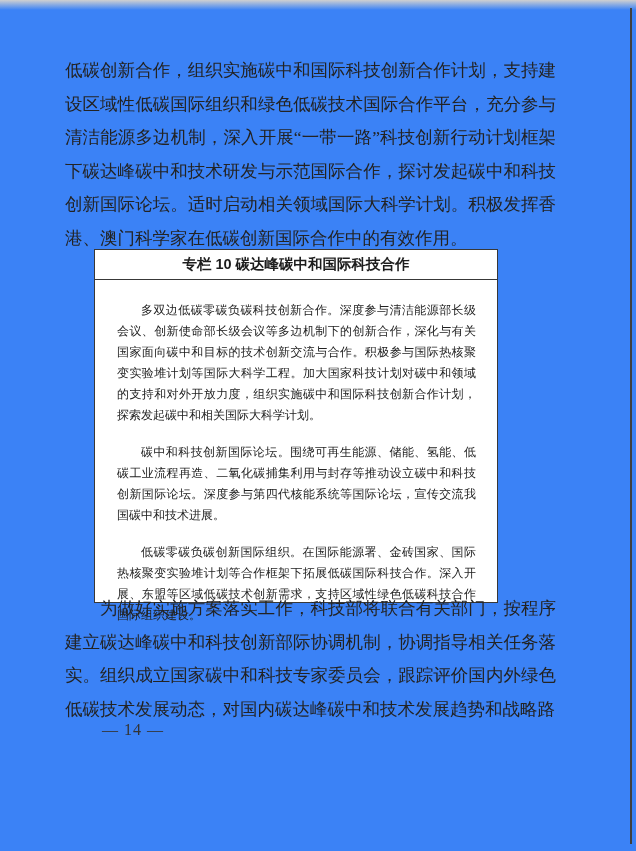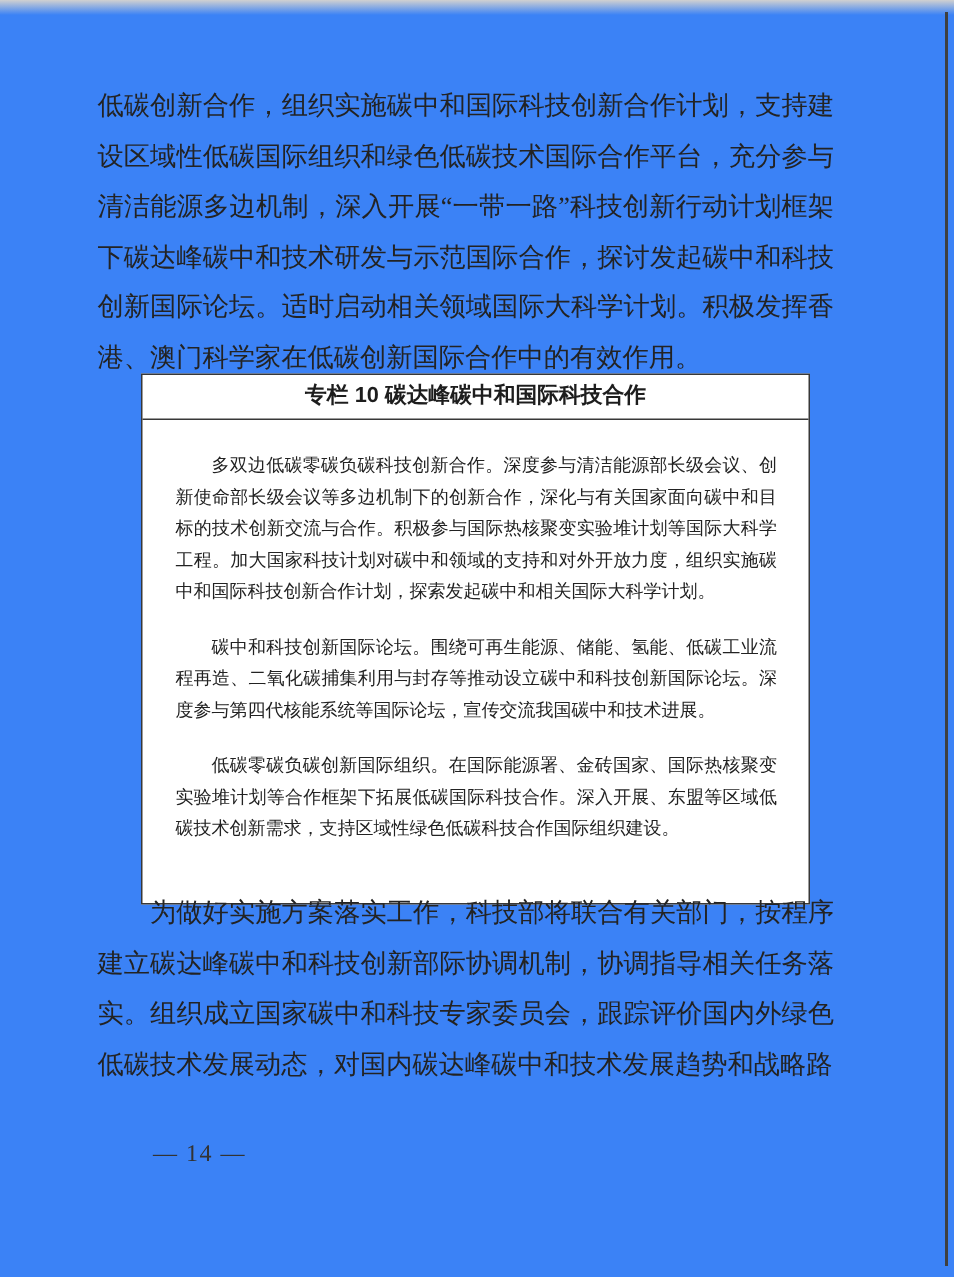--- a/index.html
+++ b/index.html
@@ -41,21 +41,21 @@
     text-align: justify;
     text-justify: inter-ideograph;
     color: #232323;
   }
   .p1 { top: 54px; }
   .p2 { top: 592px; text-indent: 2em; }
   .column-box {
     position: absolute;
     left: 94px;
     top: 249px;
-    width: 446px;
+    width: 404px;
     height: 354px;
     border: 1.5px solid #383838;
     box-sizing: border-box;
     background: #ffffff;
   }
   .box-title {
     height: 29px;
     line-height: 29px;
     border-bottom: 1.5px solid #383838;
     text-align: center;
@@ -72,21 +72,21 @@
     font-size: 12px;
     line-height: 21px;
     text-align: justify;
     text-justify: inter-ideograph;
     text-indent: 2em;
     color: #222222;
   }
   .page-number {
     position: absolute;
     left: 102px;
-    top: 760px;
+    top: 720px;
     font-size: 16px;
     line-height: 20px;
     letter-spacing: 1px;
     color: #333333;
   }
 </style>
 </head>
 <body>
 
 <div class="page">

